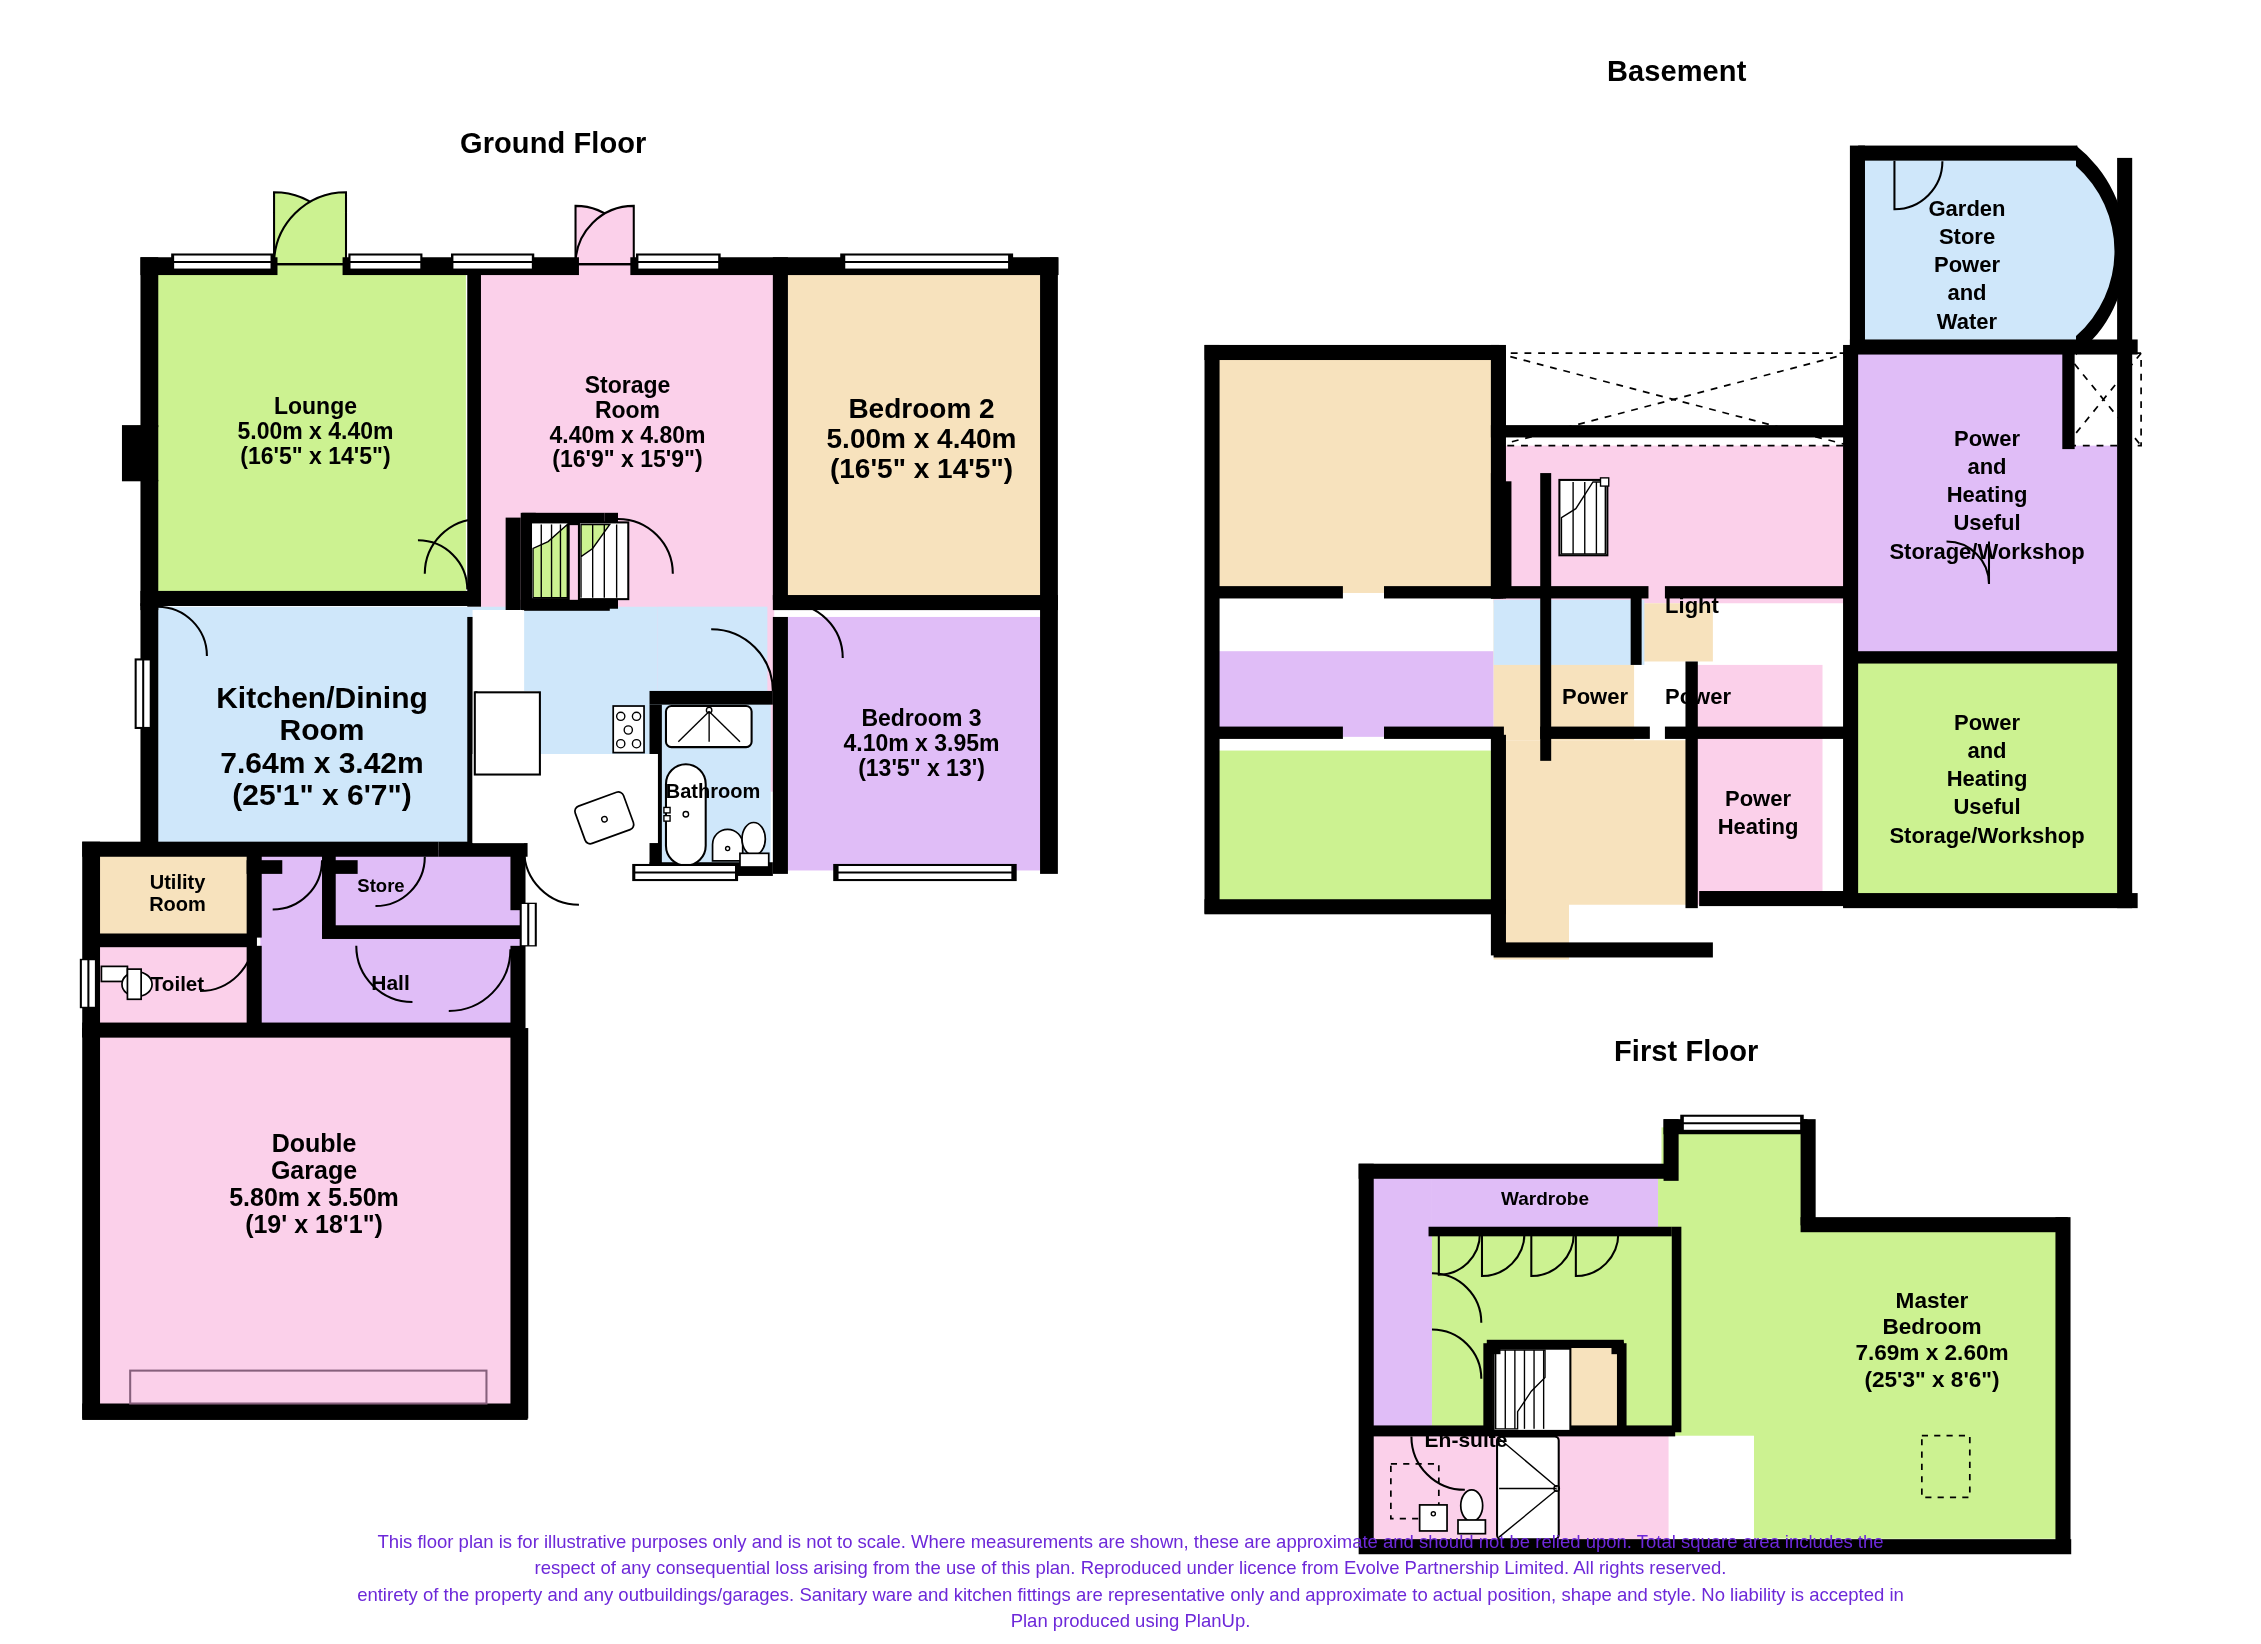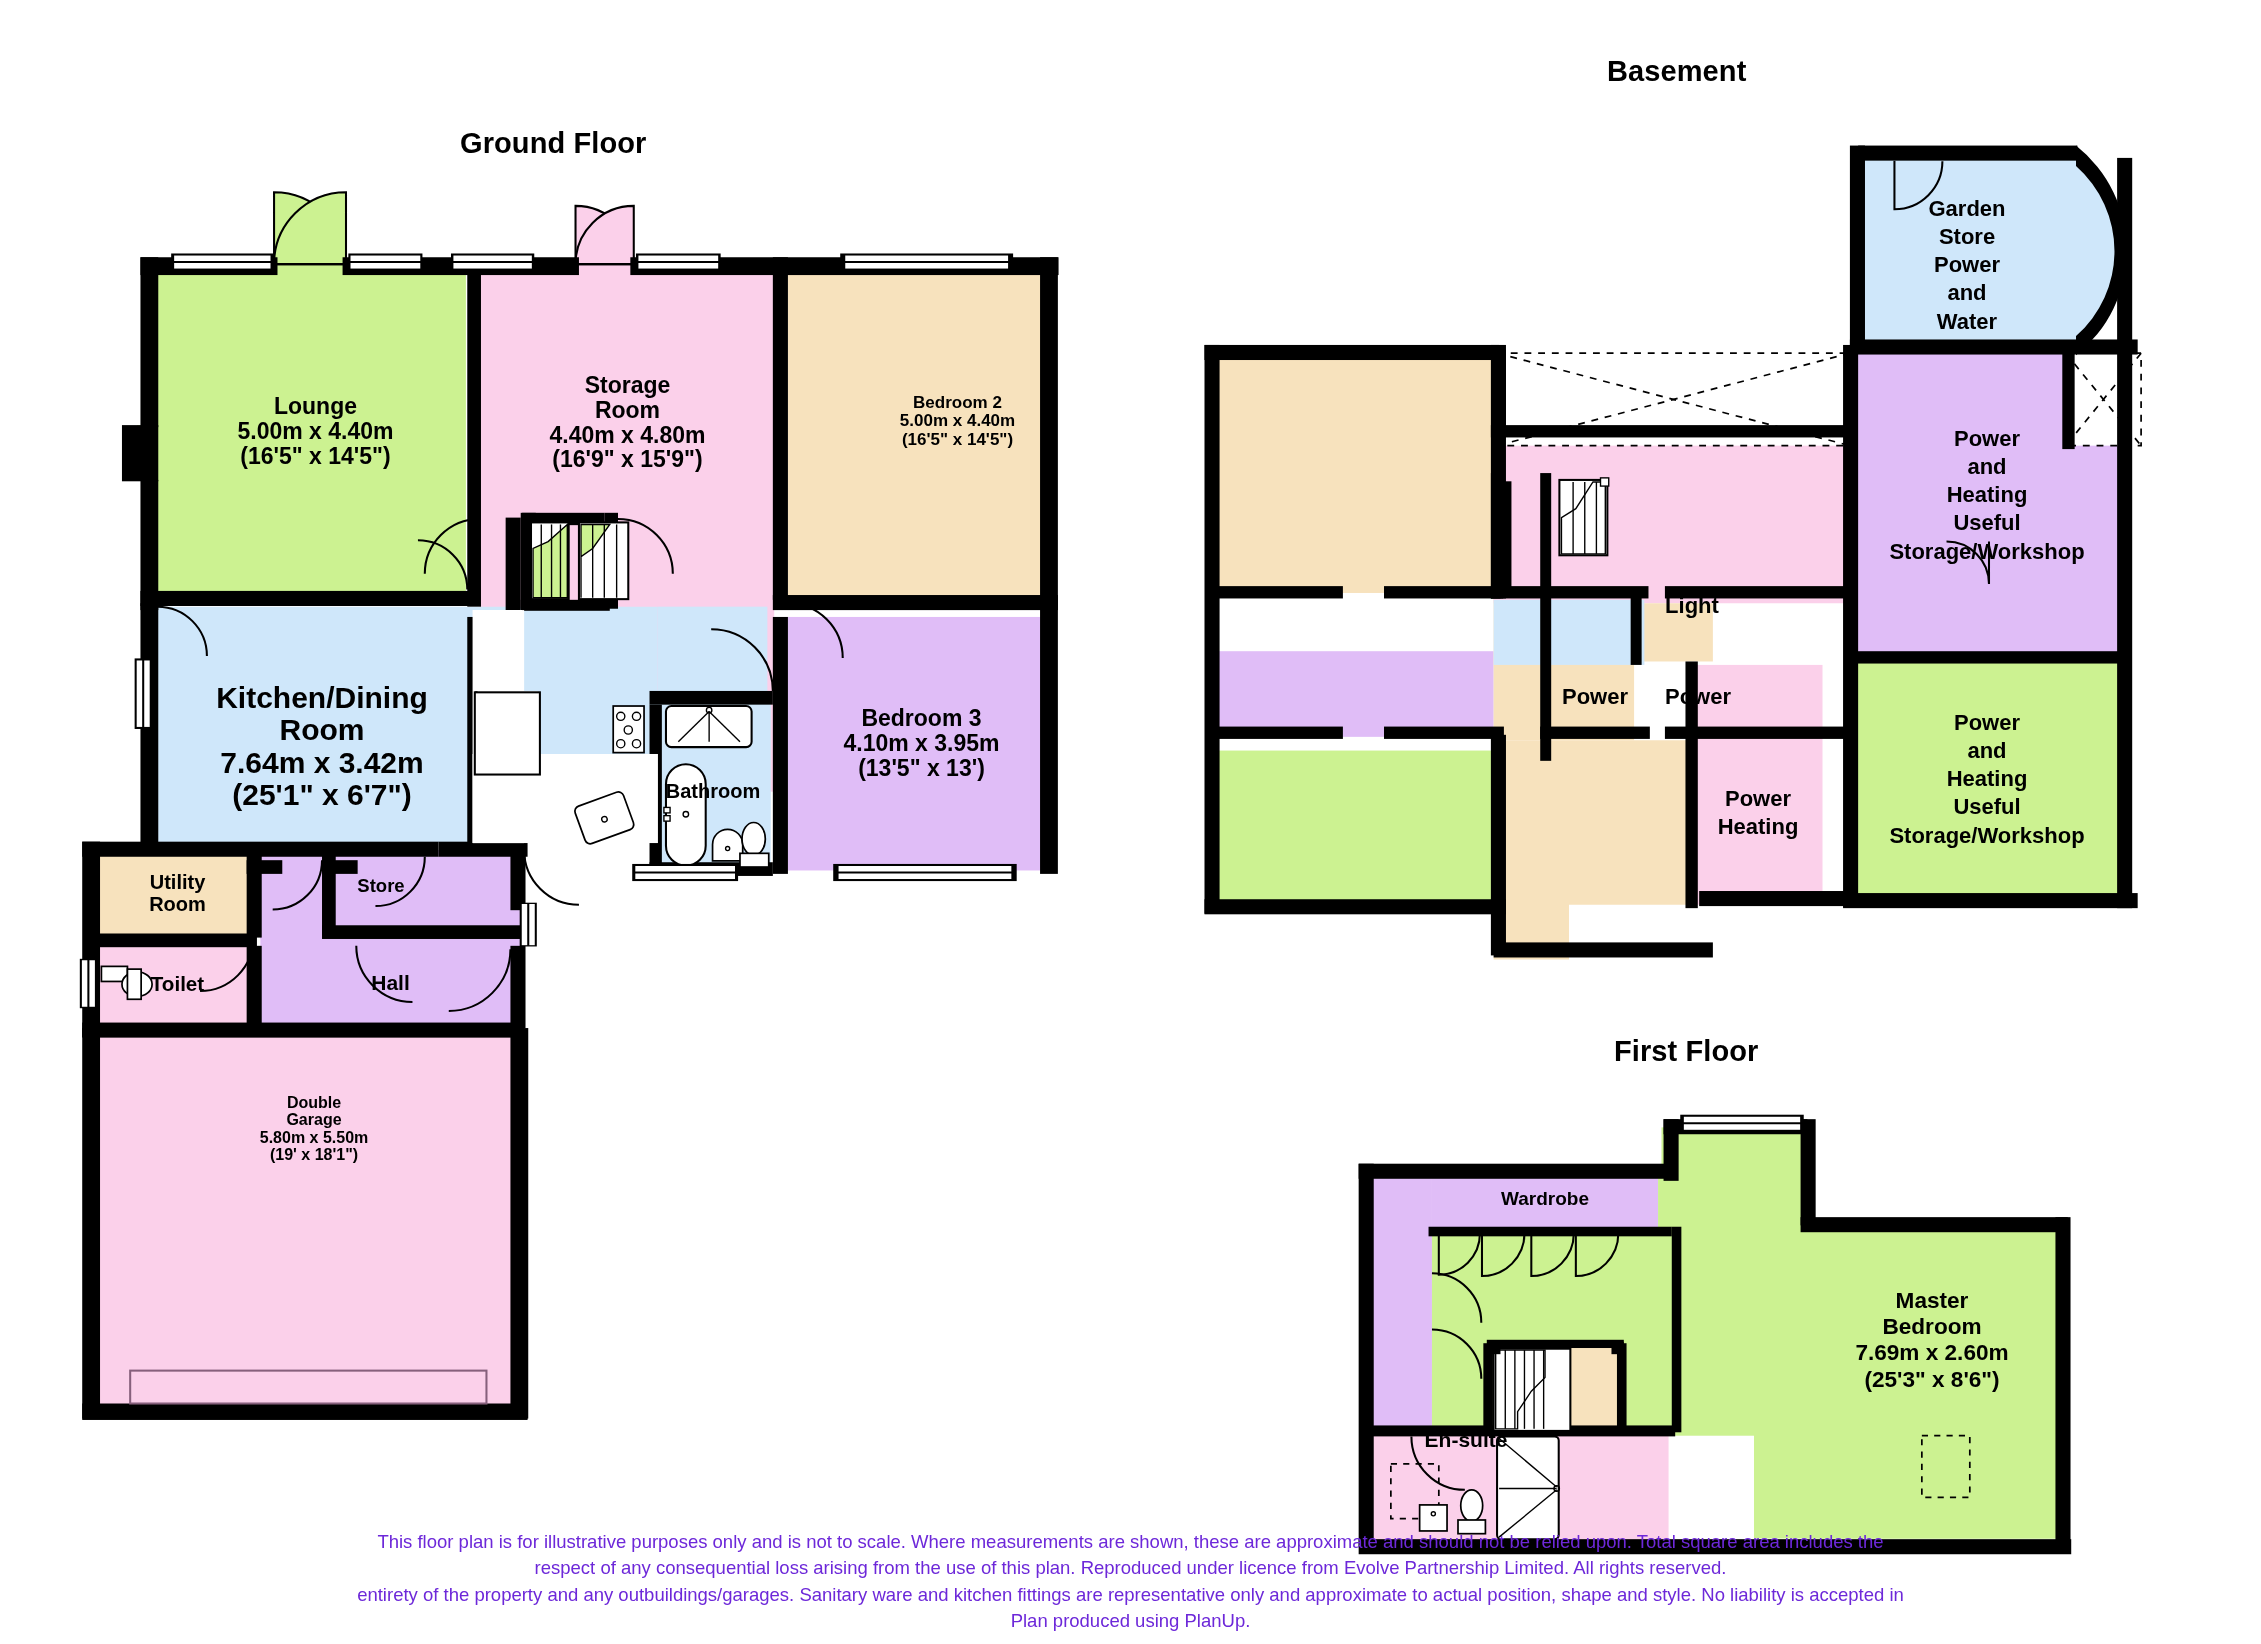--- a/index.html
+++ b/index.html
@@ -439,21 +439,21 @@
   <div class="dm">(16'5" x 14'5")</div>
 </div>
 
 <div class="rlabel" style="left:480px;top:373px;width:295px;font-size:23px;">
   <div class="nm">Storage</div>
   <div class="nm">Room</div>
   <div class="dm">4.40m x 4.80m</div>
   <div class="dm">(16'9" x 15'9")</div>
 </div>
 
-<div class="rlabel" style="left:788px;top:394px;width:267px;font-size:17px;padding-left:36px;">
+<div class="rlabel" style="left:788px;top:394px;width:267px;font-size:28px;">
   <div class="nm">Bedroom 2</div>
   <div class="dm">5.00m x 4.40m</div>
   <div class="dm">(16'5" x 14'5")</div>
 </div>
 
 <div class="rlabel" style="left:168px;top:682px;width:308px;font-size:30px;">
   <div class="nm">Kitchen/Dining</div>
   <div class="nm">Room</div>
   <div class="dm">7.64m x 3.42m</div>
   <div class="dm">(25'1" x 6'7")</div>
@@ -479,21 +479,21 @@
 </div>
 
 <div class="rlabel" style="left:104px;top:973px;width:147px;font-size:20.6px;">
   <div class="nm">Toilet</div>
 </div>
 
 <div class="rlabel" style="left:322px;top:972px;width:137px;font-size:21px;">
   <div class="nm">Hall</div>
 </div>
 
-<div class="rlabel" style="left:110px;top:1094px;width:408px;font-size:16px;">
+<div class="rlabel" style="left:110px;top:1130px;width:408px;font-size:25px;">
   <div class="nm">Double</div>
   <div class="nm">Garage</div>
   <div class="dm">5.80m x 5.50m</div>
   <div class="dm">(19' x 18'1")</div>
 </div>
 
 <div class="rlabel" style="left:1864px;top:195px;width:206px;font-size:22px;line-height:1.28;">
   <div class="nm">Garden</div>
   <div class="nm">Store</div>
   <div class="nm">Power</div>

